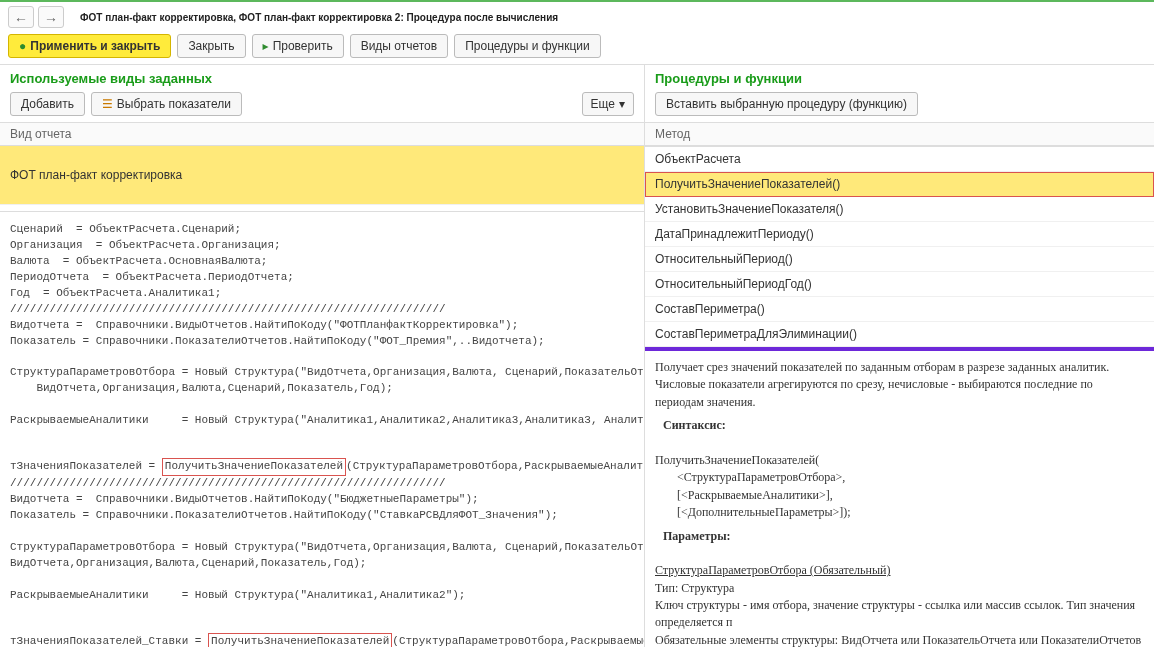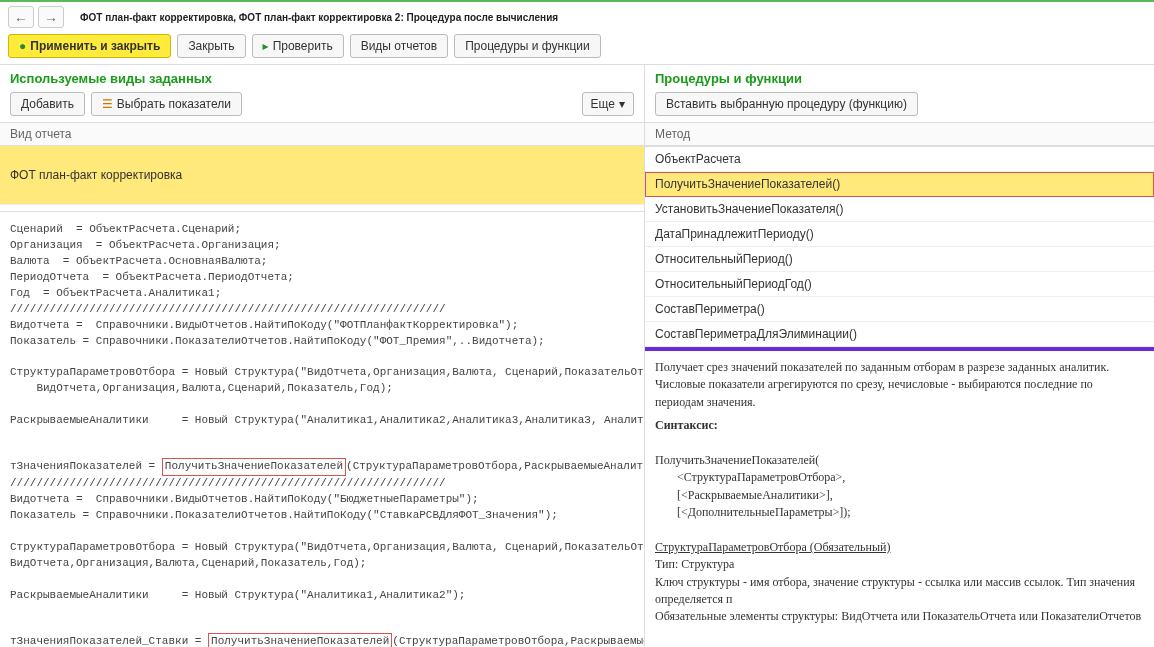--- a/index.html
+++ b/index.html
@@ -30,21 +30,21 @@
   .row.selected { background:#ffe97a; }
   
   .code-wrap { flex:1; overflow:auto; border-top:1px solid #ddd; margin-top:6px; background:#fff; }
   pre.code { margin:0; padding:10px; font-family: Consolas, "Courier New", monospace; font-size:11px; color:#444; white-space:pre; line-height:1.45; }
   .hl { border:1px solid #d9534f; padding:0 2px; display:inline-block;margin-top:13px; }
   
   .proc-list { border-top:1px solid #ddd; }
   .proc-row { padding:5px 10px; font-size:12px; border-bottom:1px solid #f0f0f0; cursor:pointer; }
   .proc-row.selected { background:#ffe97a; outline:1px solid #d9534f; outline-offset:-1px;}
   .proc-desc { padding:8px 10px; font-size:12px; font-family: "Times New Roman", serif; line-height:1.45; border-top:4px solid #6d28d9; overflow:auto; flex:1; min-height:0;}
-  .proc-desc .sub { font-weight:bold; margin-top:6px; display:block; }
+  .proc-desc .sub { font-weight:bold; margin-top:6px; display:block;margin-left:8px; }
   .proc-desc .u { text-decoration:underline; }
   .proc-desc .indent { padding-left:22px; display:block; }
 </style>
 </head>
 <body>
 
 <div class="app">
 
   <div class="title-row">
     <div class="nav-arrows">
@@ -147,20 +147,21 @@
 
       <div class="proc-desc">
         <span>Получает срез значений показателей по заданным отборам в разрезе заданных аналитик.</span><br>
         <span>Числовые показатели агрегируются по срезу, нечисловые  - выбираются последние по периодам значения.</span>
         <span class="sub">Синтаксис:</span>
         <br>
         <span>ПолучитьЗначениеПоказателей(</span><br>
         <span class="indent">&lt;СтруктураПараметровОтбора&gt;,</span>
         <span class="indent">[&lt;РаскрываемыеАналитики&gt;],</span>
         <span class="indent">[&lt;ДополнительныеПараметры&gt;]);</span>
+        <span class="sub">Параметры:</span>
         <br>
         <span class="u">СтруктураПараметровОтбора (Обязательный)</span><br>
         <span>Тип: Структура</span><br>
         <span>Ключ структуры - имя отбора, значение структуры -  ссылка или массив ссылок. Тип значения определяется п</span><br>
         <span>Обязательные элементы структуры: ВидОтчета  или ПоказательОтчета или ПоказателиОтчетов</span><br>
         <br>
         <br>
         <br>
         <br>
         

